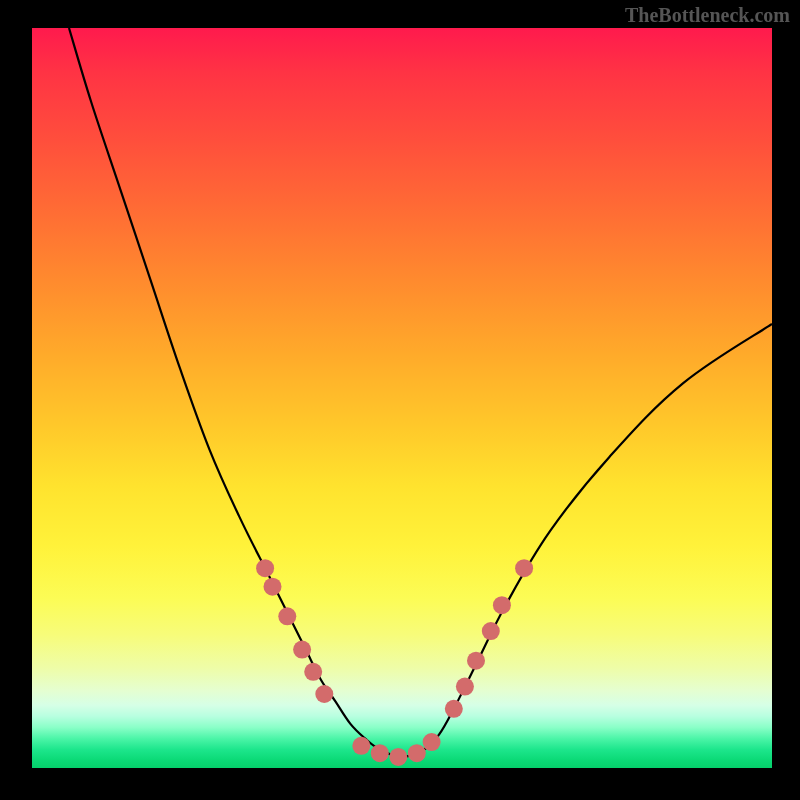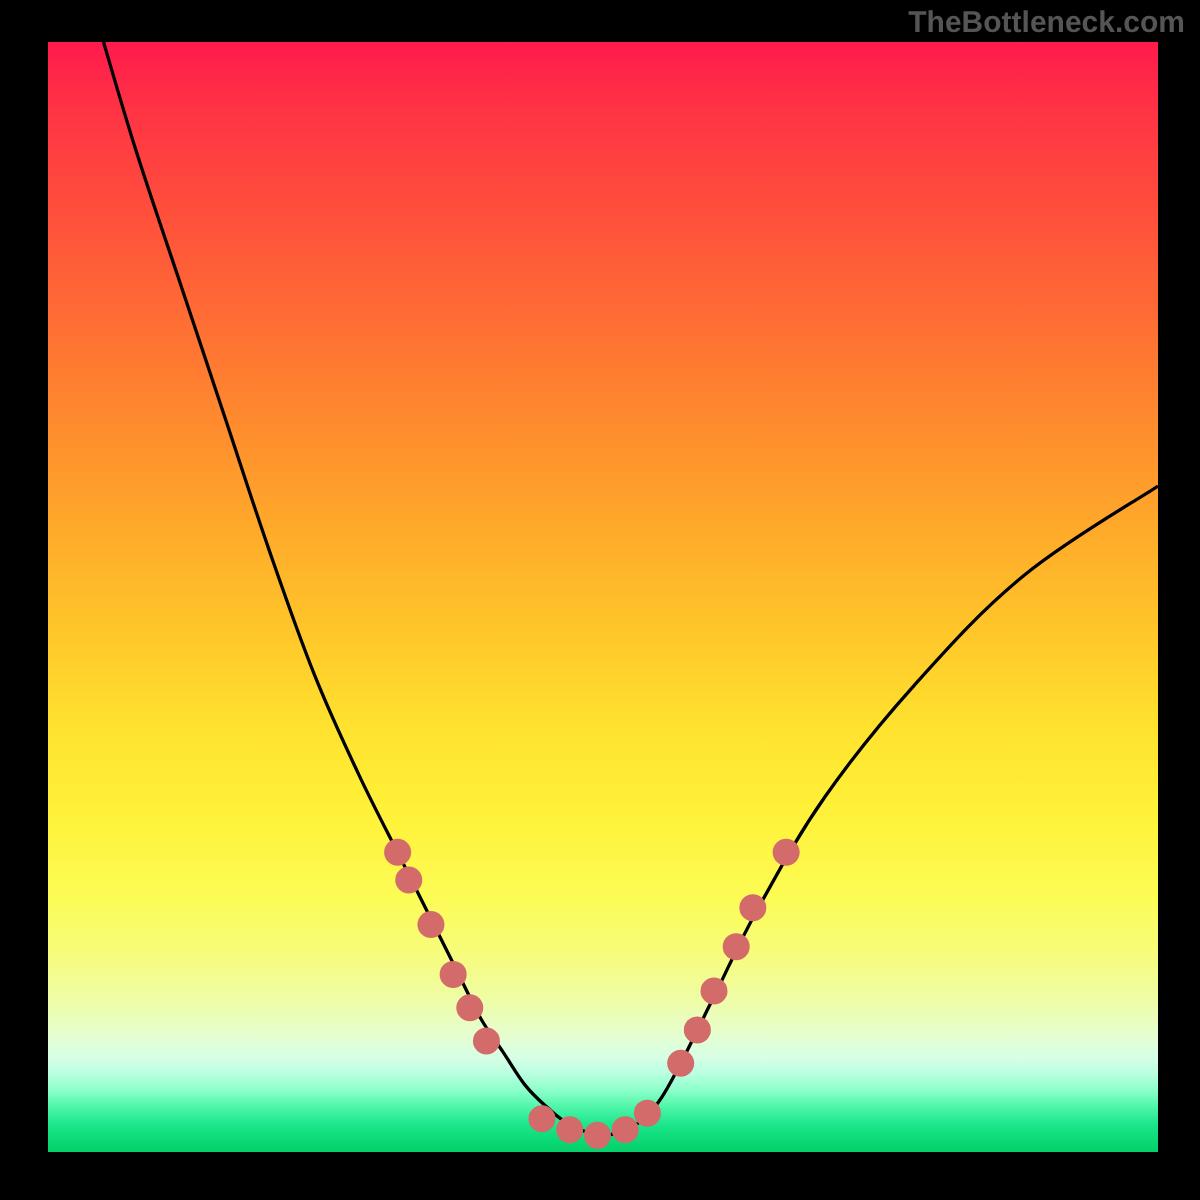--- a/index.html
+++ b/index.html
@@ -2,21 +2,21 @@
 <html><head>
 <meta charset="utf-8">
 <style>
   * { margin: 0; padding: 0; box-sizing: border-box; }
   html, body { width: 800px; height: 800px; overflow: hidden; background: #000; }
   .container { position: relative; width: 800px; height: 800px; }
   .watermark {
     position: absolute;
     top: 4px;
     right: 10px;
-    font-family: Liberation Sans, sans-serif;
+    font-family: Liberation Serif, serif;
     font-size: 20px;
     font-weight: bold;
     color: #555;
     z-index: 10;
     text-align: right;
   }
   .chart-area {
     position: absolute;
     left: 32px;
     top: 28px;

